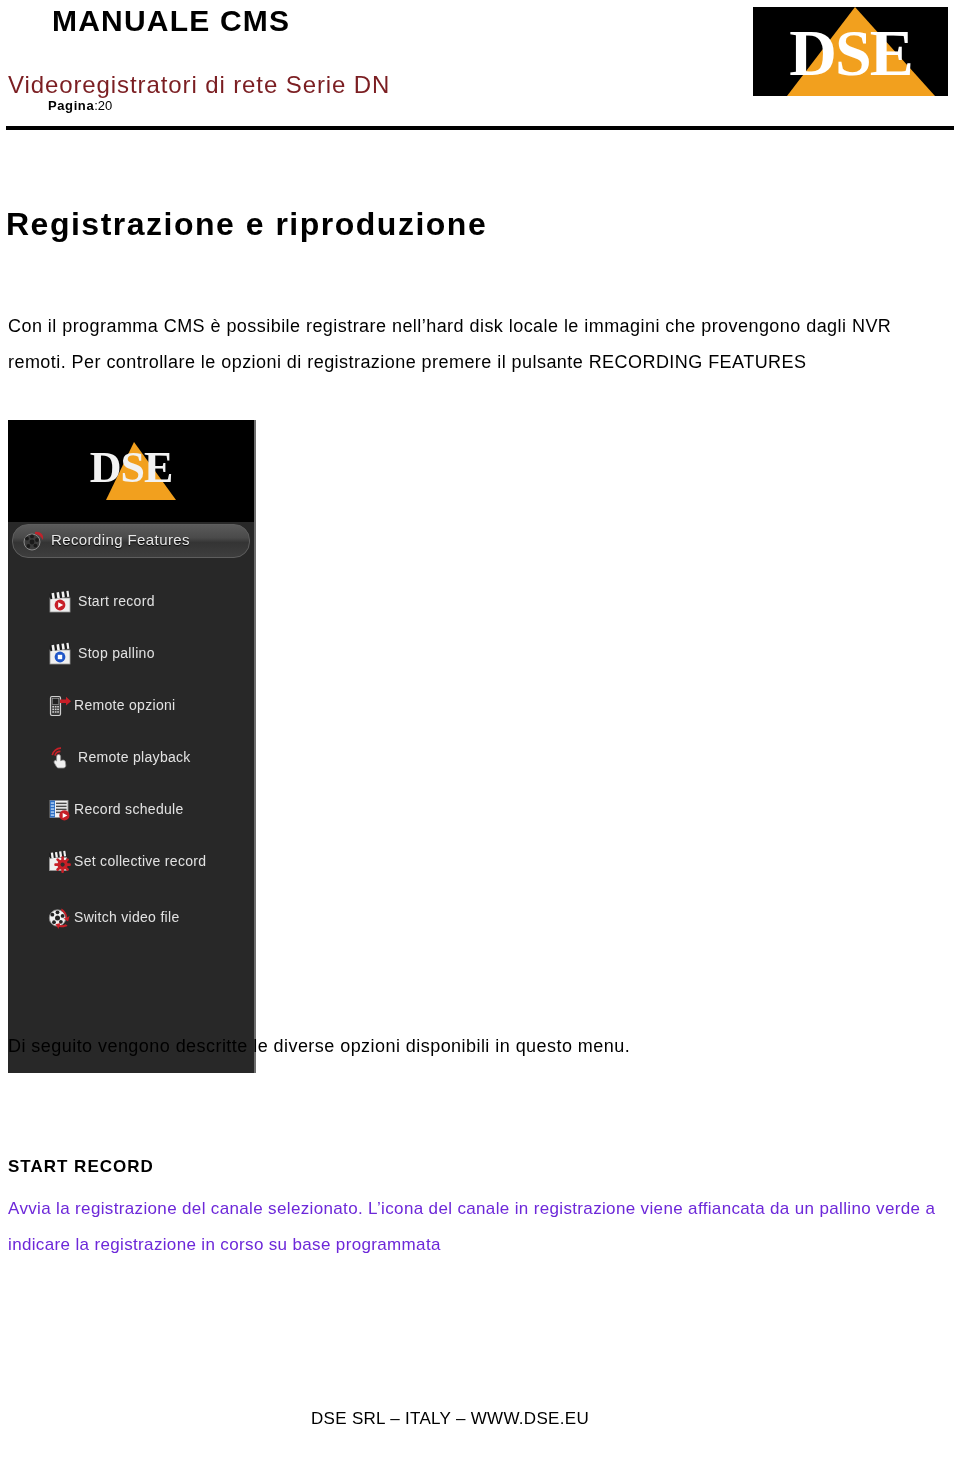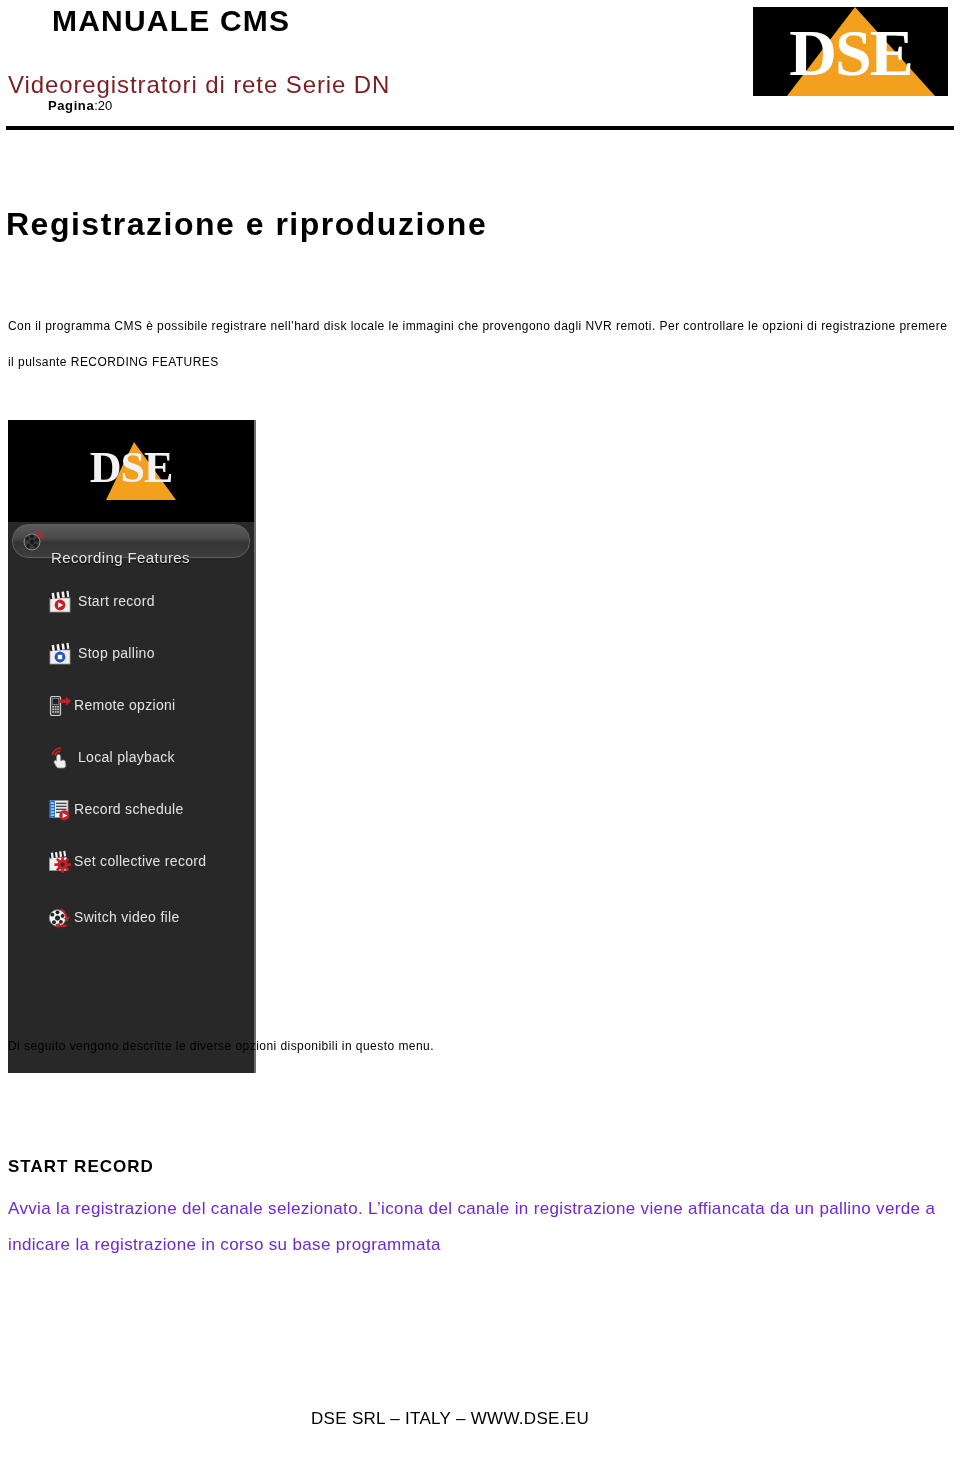--- a/index.html
+++ b/index.html
@@ -98,21 +98,21 @@
     letter-spacing: 1.5px;
     color: #000000;
     white-space: nowrap;
   }
 
   
   .body-para {
     position: absolute;
     left: 8px;
     width: 944px;
-    font-size: 12px;
+    font-size: 18px;
     line-height: 36px;
     letter-spacing: 0.45px;
     color: #000000;
   }
   #intro-para { top: 308px; }
   #desc-para  { top: 1028px; }
   #section-heading {
     position: absolute;
     left: 8px; top: 1157px;
     font-size: 17px;
@@ -185,21 +185,20 @@
     width: 22px; height: 22px;
   }
   #cms-section-bar .bar-label {
     position: absolute;
     left: 38px; top: 6px;
     font-size: 15px;
     color: #e8e8e8;
     letter-spacing: 0.4px;
     text-shadow: 0 1px 1px #000;
     white-space: nowrap;
-    margin-top: 18px;
   }
 
   .cms-menu-item {
     position: absolute;
     left: 40px;
     height: 30px;
   }
   .cms-menu-item .mi-icon {
     position: absolute;
     left: 0; top: 2px;
@@ -334,21 +333,21 @@
 
   <div class="cms-menu-item" style="top:324px">
     <span class="mi-icon">
       <svg width="24" height="24" viewBox="0 0 24 24">
         <path d="M13 2.2 A8.5 8.5 0 0 0 4.3 9.2" stroke="#c71f27" stroke-width="1.7" fill="none"></path>
         <path d="M12.4 5.4 A5.4 5.4 0 0 0 7 9.6" stroke="#c71f27" stroke-width="1.7" fill="none"></path>
         <path d="M11.6 8.4 A2.6 2.6 0 0 0 9.5 10.2" stroke="#c71f27" stroke-width="1.7" fill="none"></path>
         <path d="M8.6 10.6 c0-1.2 .9-2.1 2-2.1 s2 .9 2 2.1 v4.1 l1.6-.5 c1.6-.5 3 .4 3.2 1.9 l.4 3.1 c.2 1.5-.9 2.8-2.5 2.8 h-4.3 c-1.1 0-2.1-.5-2.6-1.5 l-2.1-3.6 c-.5-.9-.2-2 .7-2.4 .7-.3 1.5-.1 1.6 .6 z" fill="#f0f0f0" stroke="#8e8e8e" stroke-width="0.8"></path>
       </svg>
     </span>
-    <span class="mi-label">Local playback</span>
+    <span class="mi-label">Remote playback</span>
   </div>
 
   <div class="cms-menu-item wide" style="top:376px">
     <span class="mi-icon">
       <svg width="24" height="24" viewBox="0 0 24 24">
         <rect x="2" y="2.5" width="18" height="17" fill="#f3f3f3" stroke="#8f8f8f" stroke-width="0.9"></rect>
         <rect x="2" y="2.5" width="5" height="17" fill="#2f6fc4"></rect>
         <g fill="#9bc0ec">
           <rect x="2.8" y="4.2" width="3.4" height="1.8"></rect>
             <rect x="2.8" y="7.2" width="3.4" height="1.8"></rect>

